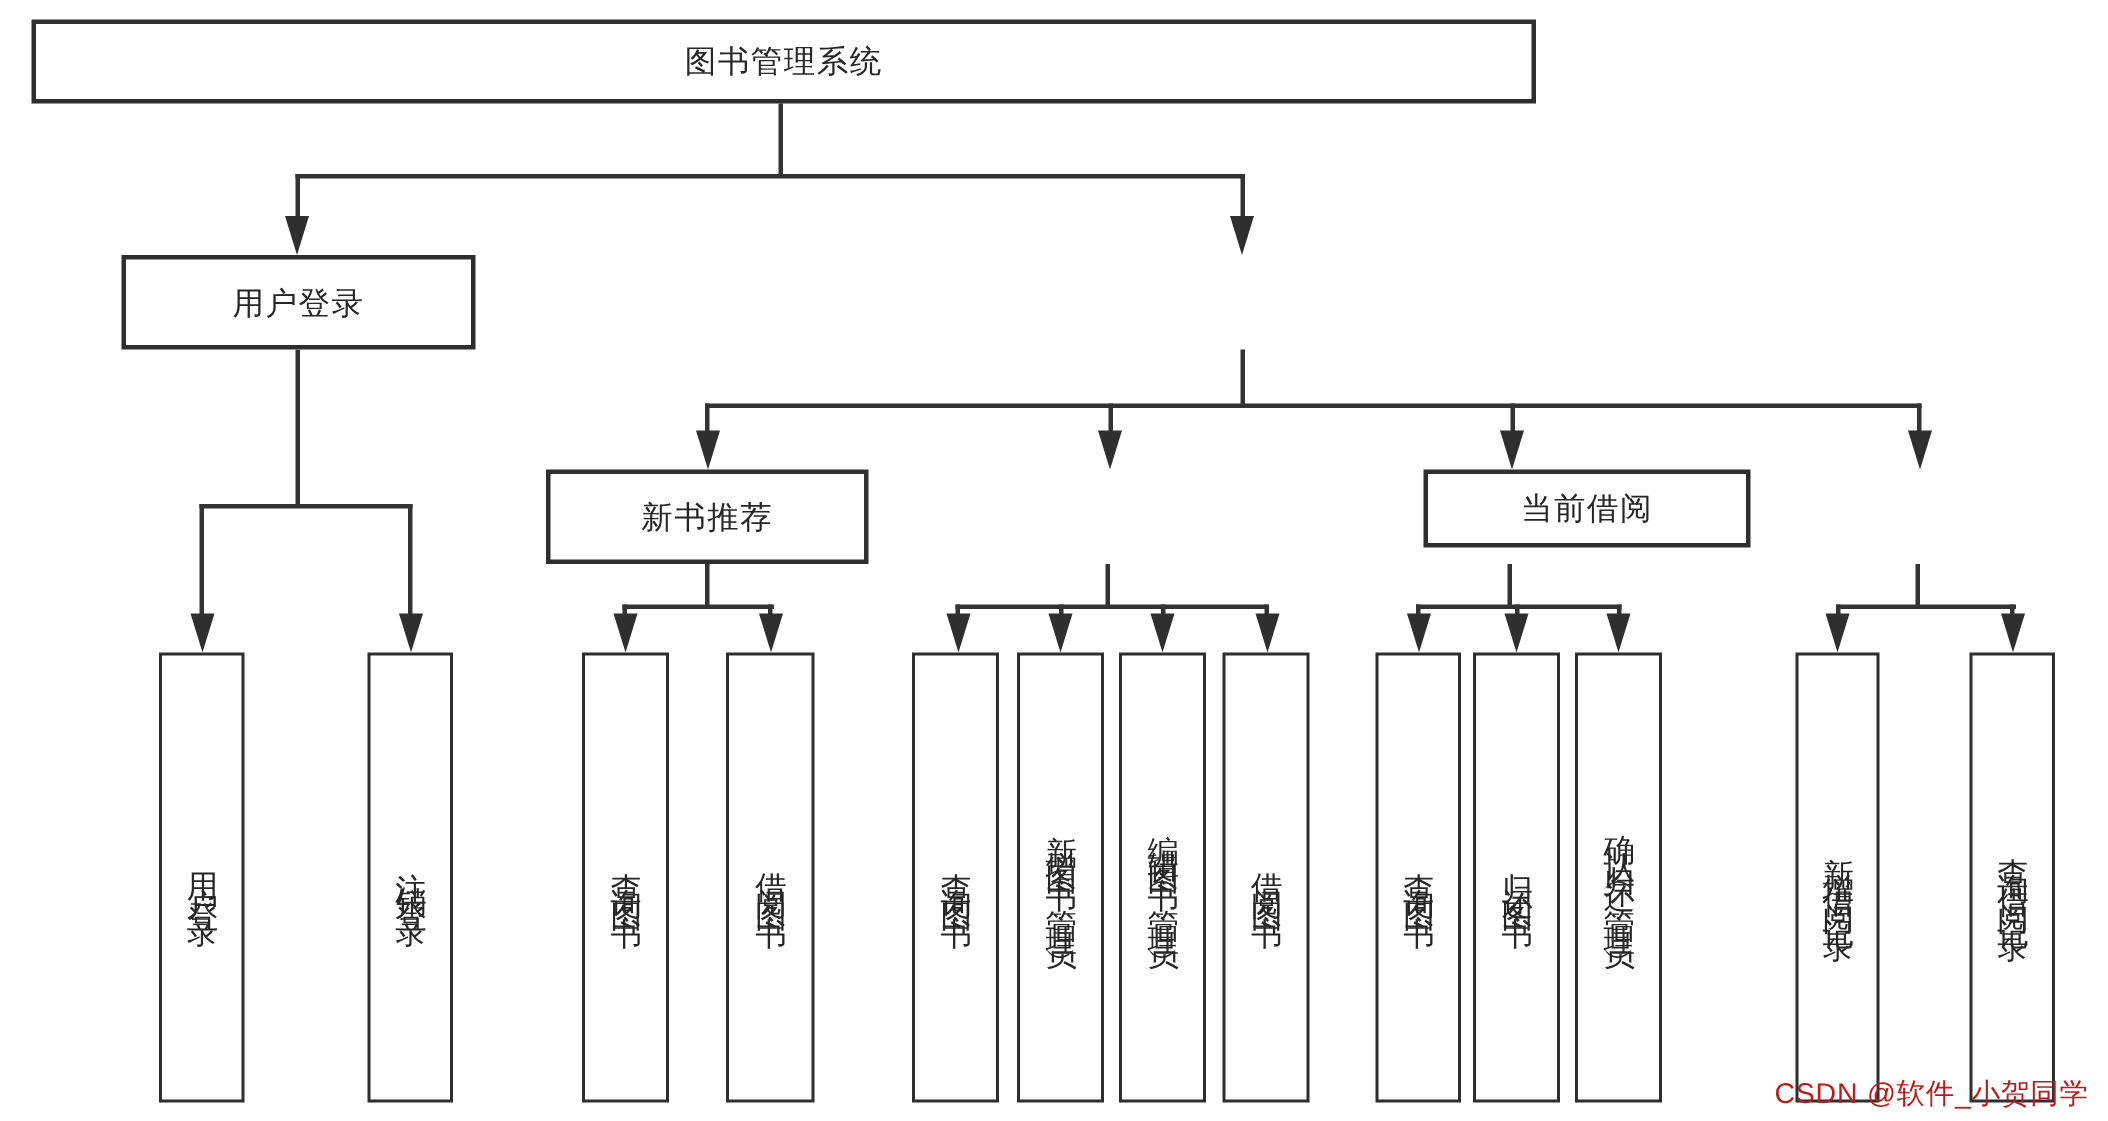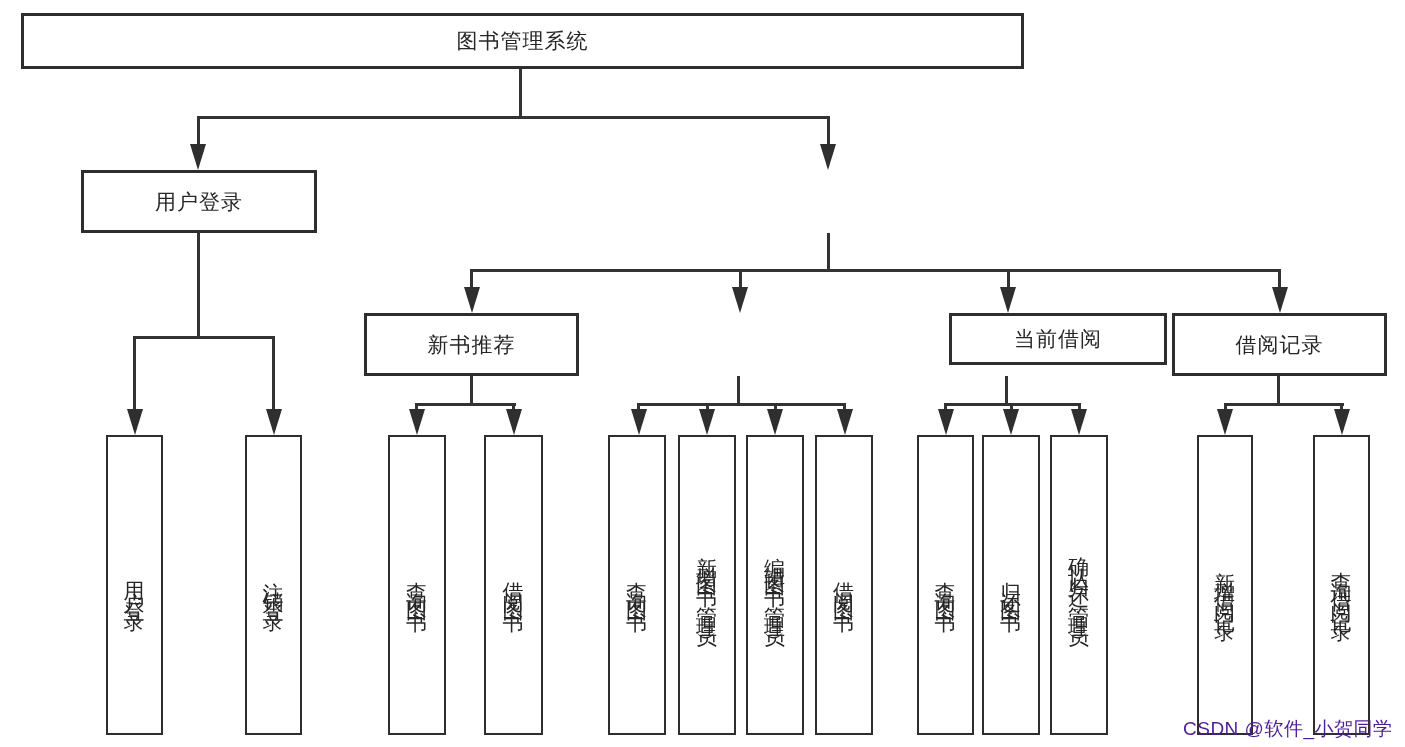--- a/index.html
+++ b/index.html
@@ -42,21 +42,21 @@
     border-left: 8px solid transparent;
     border-right: 8px solid transparent;
     border-top: 26px solid #2f2f2f;
     z-index: 1;
   }
   .watermark {
     position: absolute;
     left: 1183px;
     top: 716px;
     font-size: 19px;
-    color: #4c1d95;
+    color: #b91c1c;
     letter-spacing: 0.5px;
     z-index: 5;
     white-space: nowrap;
   }
 </style>
 </head>
 <body>
 
 <div id="stage">
 
@@ -91,23 +91,20 @@
   <div class="line" style="left:1006.5px; top:269px; width:3px; height:20px;"></div>
   <div class="ahead" style="left:1000px; top:287px;"></div>
   <div class="line" style="left:1278px; top:269px; width:3px; height:20px;"></div>
   <div class="ahead" style="left:1271.5px; top:287px;"></div>
 
   <div class="box hbox" style="left:364px; top:313px; width:215px; height:63px;">
     <span>新书推荐</span>
   </div>
   <div class="box hbox" style="left:949px; top:313px; width:218px; height:52px;">
     <span>当前借阅</span>
-  </div>
-  <div class="box hbox" style="left:1172px; top:313px; width:215px; height:63px;">
-    <span>借阅记录</span>
   </div>
 
   <div class="line" style="left:470px; top:376px; width:3px; height:29px;"></div>
   <div class="line" style="left:415px; top:403px; width:101px; height:3px;"></div>
   <div class="line" style="left:415px; top:403px; width:3px; height:10px;"></div>
   <div class="ahead" style="left:408.5px; top:409px;"></div>
   <div class="line" style="left:512px; top:403px; width:3px; height:10px;"></div>
   <div class="ahead" style="left:505.5px; top:409px;"></div>
 
   <div class="line" style="left:737px; top:376px; width:3px; height:29px;"></div>

